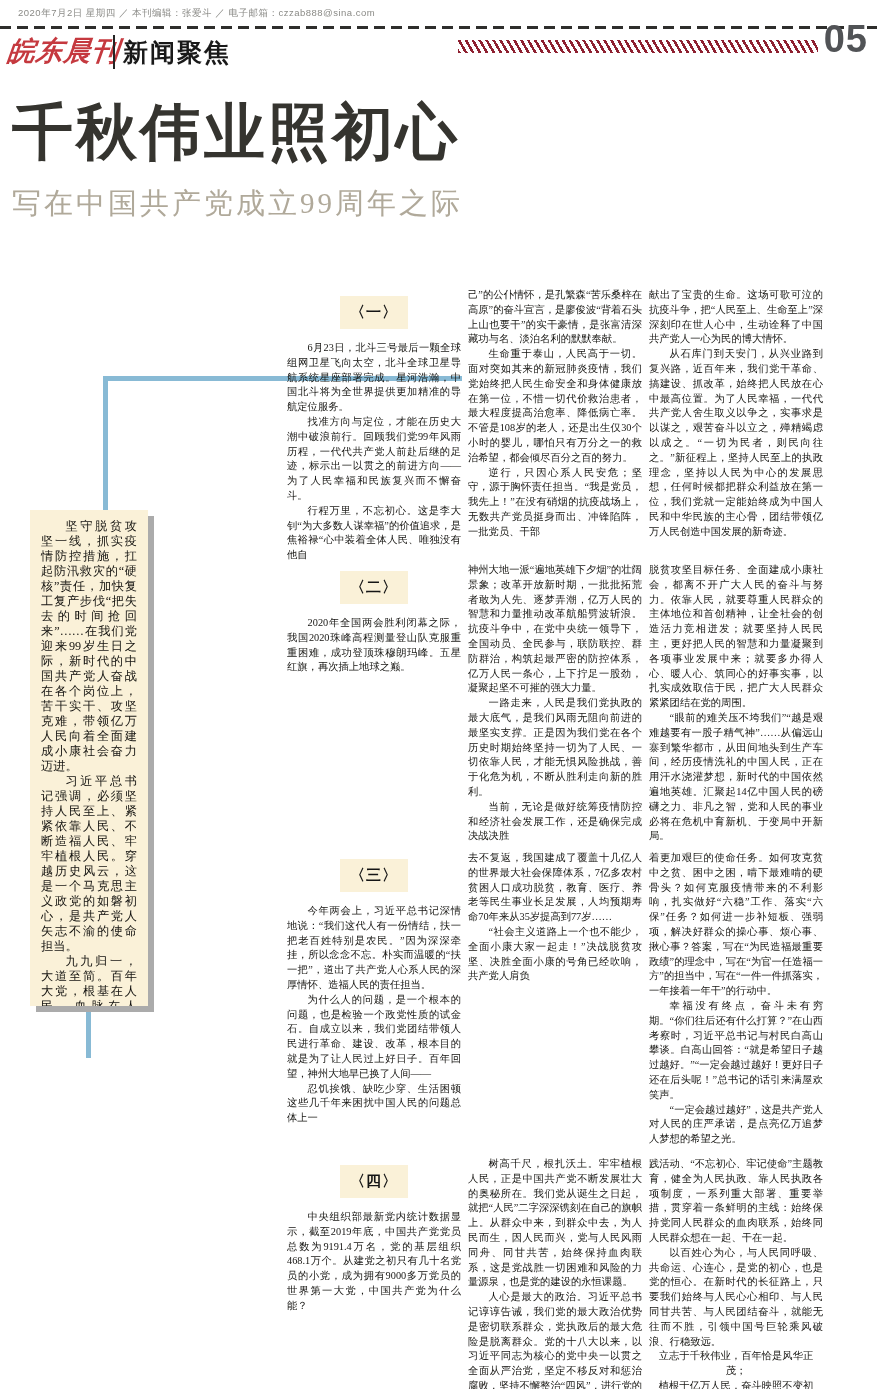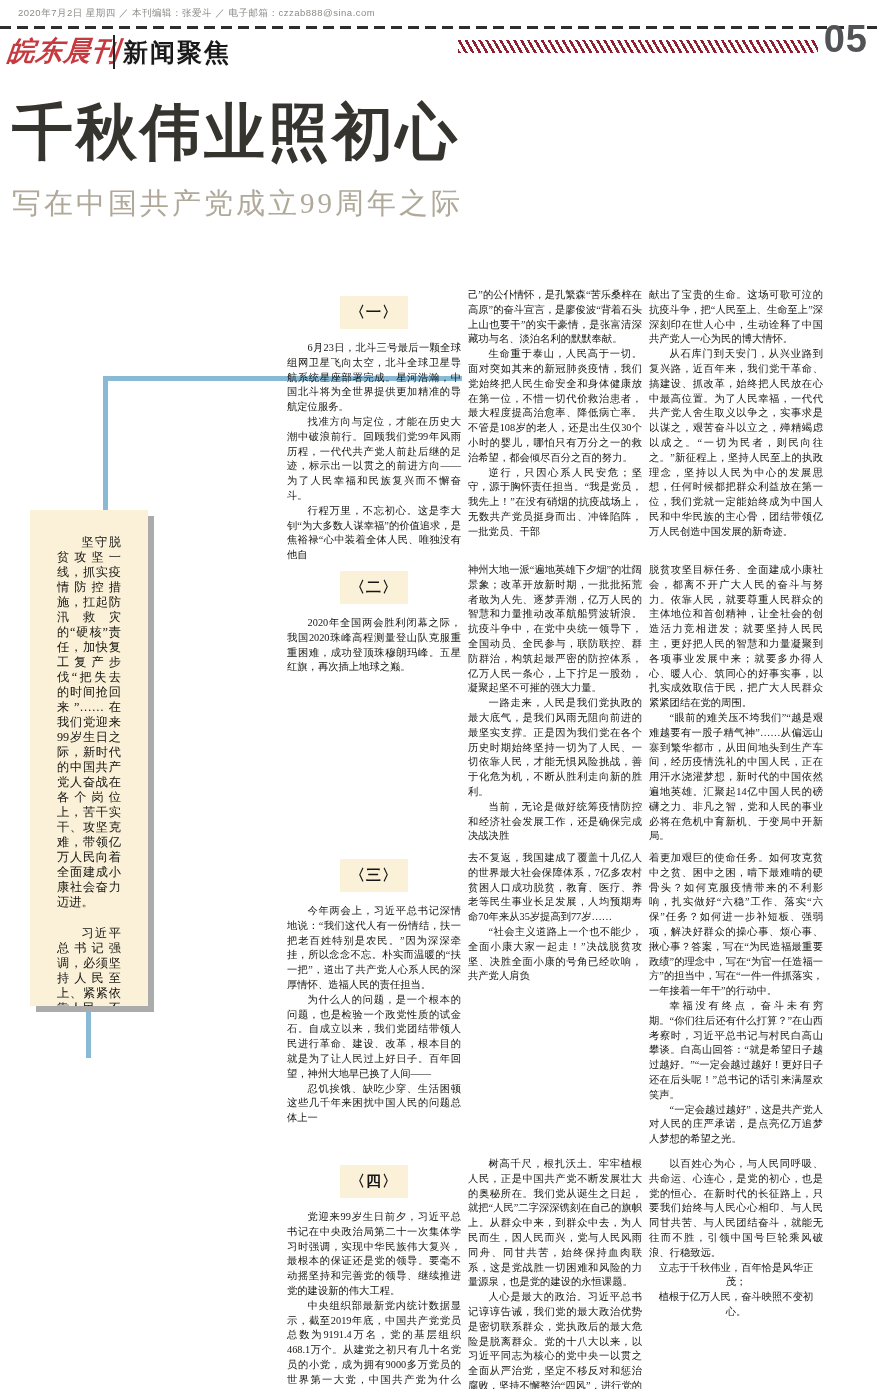--- a/index.html
+++ b/index.html
@@ -37,21 +37,21 @@
     letter-spacing:3px;font-family:"Liberation Serif",serif;white-space:nowrap;}
   
   .b-line{position:absolute;background:var(--accent_blue);}
   .b-top{left:103px;top:376px;width:359px;height:5px;}
   .b-vert{left:103px;top:376px;width:5px;height:137px;}
   .b-bottom{left:86px;top:1006px;width:5px;height:52px;}
   
   .pull-quote{position:absolute;left:30px;top:510px;width:118px;height:496px;
     box-sizing:border-box;background:var(--cream);box-shadow:6px 6px 0 #ababab;
     padding:9px 11px;overflow:hidden;}
-  .pq-p{margin:16px;font-size:12.2px;line-height:15px;text-align:justify;
+  .pq-p{margin:0;font-size:12.2px;line-height:15px;text-align:justify;
     text-indent:2em;color:#141310;}
   
   .article{position:absolute;left:287px;top:288px;width:536px;}
   .sec{display:flex;gap:7px;}
   .sec:nth-child(1){min-height:258px;}
   .sec:nth-child(2){min-height:288px;}
   .sec:nth-child(3){min-height:306px;}
   .col{flex:0 0 174px;width:174px;}
   .marker{width:68px;margin:8px auto 12px;background:var(--cream);text-align:center;
     font-size:15px;font-weight:bold;padding:7px 0;letter-spacing:1px;color:#151515;}
@@ -133,28 +133,28 @@
         </div>
         <div class="col">
           <p class="ap cont">着更加艰巨的使命任务。如何攻克贫中之贫、困中之困，啃下最难啃的硬骨头？如何克服疫情带来的不利影响，扎实做好“六稳”工作、落实“六保”任务？如何进一步补短板、强弱项，解决好群众的操心事、烦心事、揪心事？答案，写在“为民造福最重要政绩”的理念中，写在“为官一任造福一方”的担当中，写在“一件一件抓落实，一年接着一年干”的行动中。</p>
           <p class="ap indent">幸福没有终点，奋斗未有穷期。“你们往后还有什么打算？”在山西考察时，习近平总书记与村民白高山攀谈。白高山回答：“就是希望日子越过越好。”“一定会越过越好！更好日子还在后头呢！”总书记的话引来满屋欢笑声。</p>
           <p class="ap indent">“一定会越过越好”，这是共产党人对人民的庄严承诺，是点亮亿万追梦人梦想的希望之光。</p>
         </div>
       </section>
       <section class="sec">
         <div class="col">
           <div class="marker">〈四〉</div>
-          <p class="ap indent">党迎来99岁生日前夕，习近平总书记在中央政治局第二十一次集体学习时强调，实现中华民族伟大复兴，最根本的保证还是党的领导。要毫不动摇坚持和完善党的领导、继续推进党的建设新的伟大工程。</p>
           <p class="ap indent">中央组织部最新党内统计数据显示，截至2019年底，中国共产党党员总数为9191.4万名，党的基层组织468.1万个。从建党之初只有几十名党员的小党，成为拥有9000多万党员的世界第一大党，中国共产党为什么能？</p>
         </div>
         <div class="col">
           <p class="ap indent">树高千尺，根扎沃土。牢牢植根人民，正是中国共产党不断发展壮大的奥秘所在。我们党从诞生之日起，就把“人民”二字深深镌刻在自己的旗帜上。从群众中来，到群众中去，为人民而生，因人民而兴，党与人民风雨同舟、同甘共苦，始终保持血肉联系，这是党战胜一切困难和风险的力量源泉，也是党的建设的永恒课题。</p>
           <p class="ap indent">人心是最大的政治。习近平总书记谆谆告诫，我们党的最大政治优势是密切联系群众，党执政后的最大危险是脱离群众。党的十八大以来，以习近平同志为核心的党中央一以贯之全面从严治党，坚定不移反对和惩治腐败，坚持不懈整治“四风”，进行党的群众路线教育实</p>
         </div>
         <div class="col">
+          <p class="ap cont">践活动、“不忘初心、牢记使命”主题教育，健全为人民执政、靠人民执政各项制度，一系列重大部署、重要举措，贯穿着一条鲜明的主线：始终保持党同人民群众的血肉联系，始终同人民群众想在一起、干在一起。</p>
           <p class="ap indent">以百姓心为心，与人民同呼吸、共命运、心连心，是党的初心，也是党的恒心。在新时代的长征路上，只要我们始终与人民心心相印、与人民同甘共苦、与人民团结奋斗，就能无往而不胜，引领中国号巨轮乘风破浪、行稳致远。</p>
           <p class="ap verse">立志于千秋伟业，百年恰是风华正茂；</p>
           <p class="ap verse">植根于亿万人民，奋斗映照不变初心。</p>
         </div>
       </section>
     </div>
 
 </div>
 
 </body></html>

